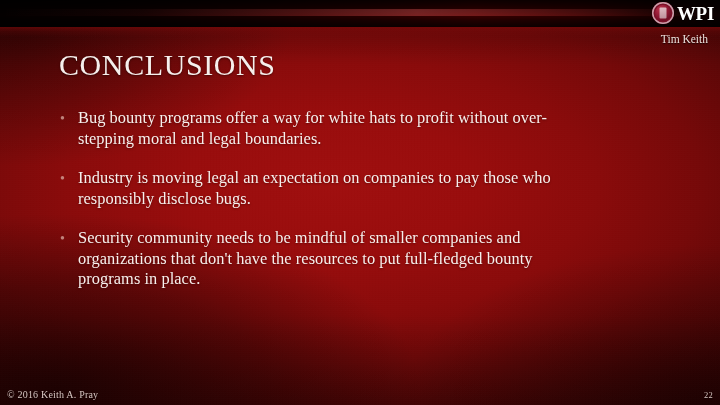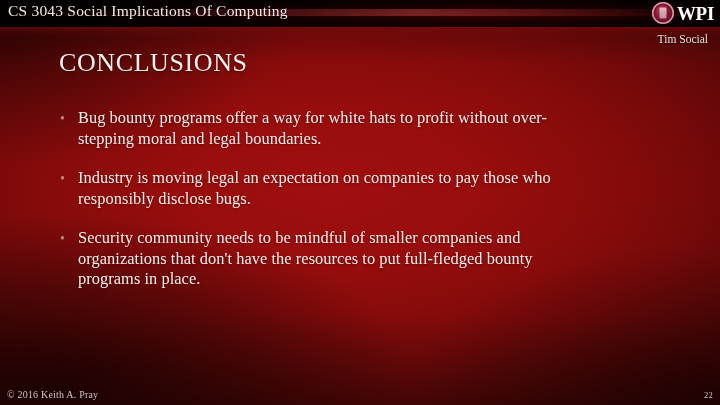--- a/index.html
+++ b/index.html
@@ -153,21 +153,21 @@
     font-size: 11.5px;
     color: #f0e3df;
     text-shadow: 0 1px 1px rgba(0,0,0,0.7);
   }
 
   
   .slide-title {
     position: absolute;
     left: 59px;
     top: 48px;
-    font-size: 26px;
+    font-size: 30px;
     color: #f6efec;
     letter-spacing: 0.6px;
     text-shadow: 0 1px 2px rgba(0,0,0,0.45);
   }
 
   
   .bullets {
     position: absolute;
     left: 58px;
     top: 108px;
@@ -223,28 +223,27 @@
 
   <div class="bg-base"></div>
   <div class="bg-vignette"></div>
   <div class="bg-texture"></div>
 
   <div class="header">
     <div class="header-gloss"></div>
   </div>
   <div class="header-bottom-glow"></div>
 
-  <div class="header-title">CS 3043 Social Implications Of Computing</div>
 
   <div class="wpi-logo">
     <div class="wpi-seal"></div>
     <div class="wpi-word">WPI</div>
   </div>
 
-  <div class="presenter">Tim Social</div>
+  <div class="presenter">Tim Keith</div>
 
   <div class="slide-title">CONCLUSIONS</div>
 
   <div class="bullets">
 
     <div class="bullet">
       <div class="bullet-marker">•</div>
       <div class="bullet-text">Bug bounty programs offer a way for white hats to profit without over-stepping moral and legal boundaries.</div>
     </div>
 

